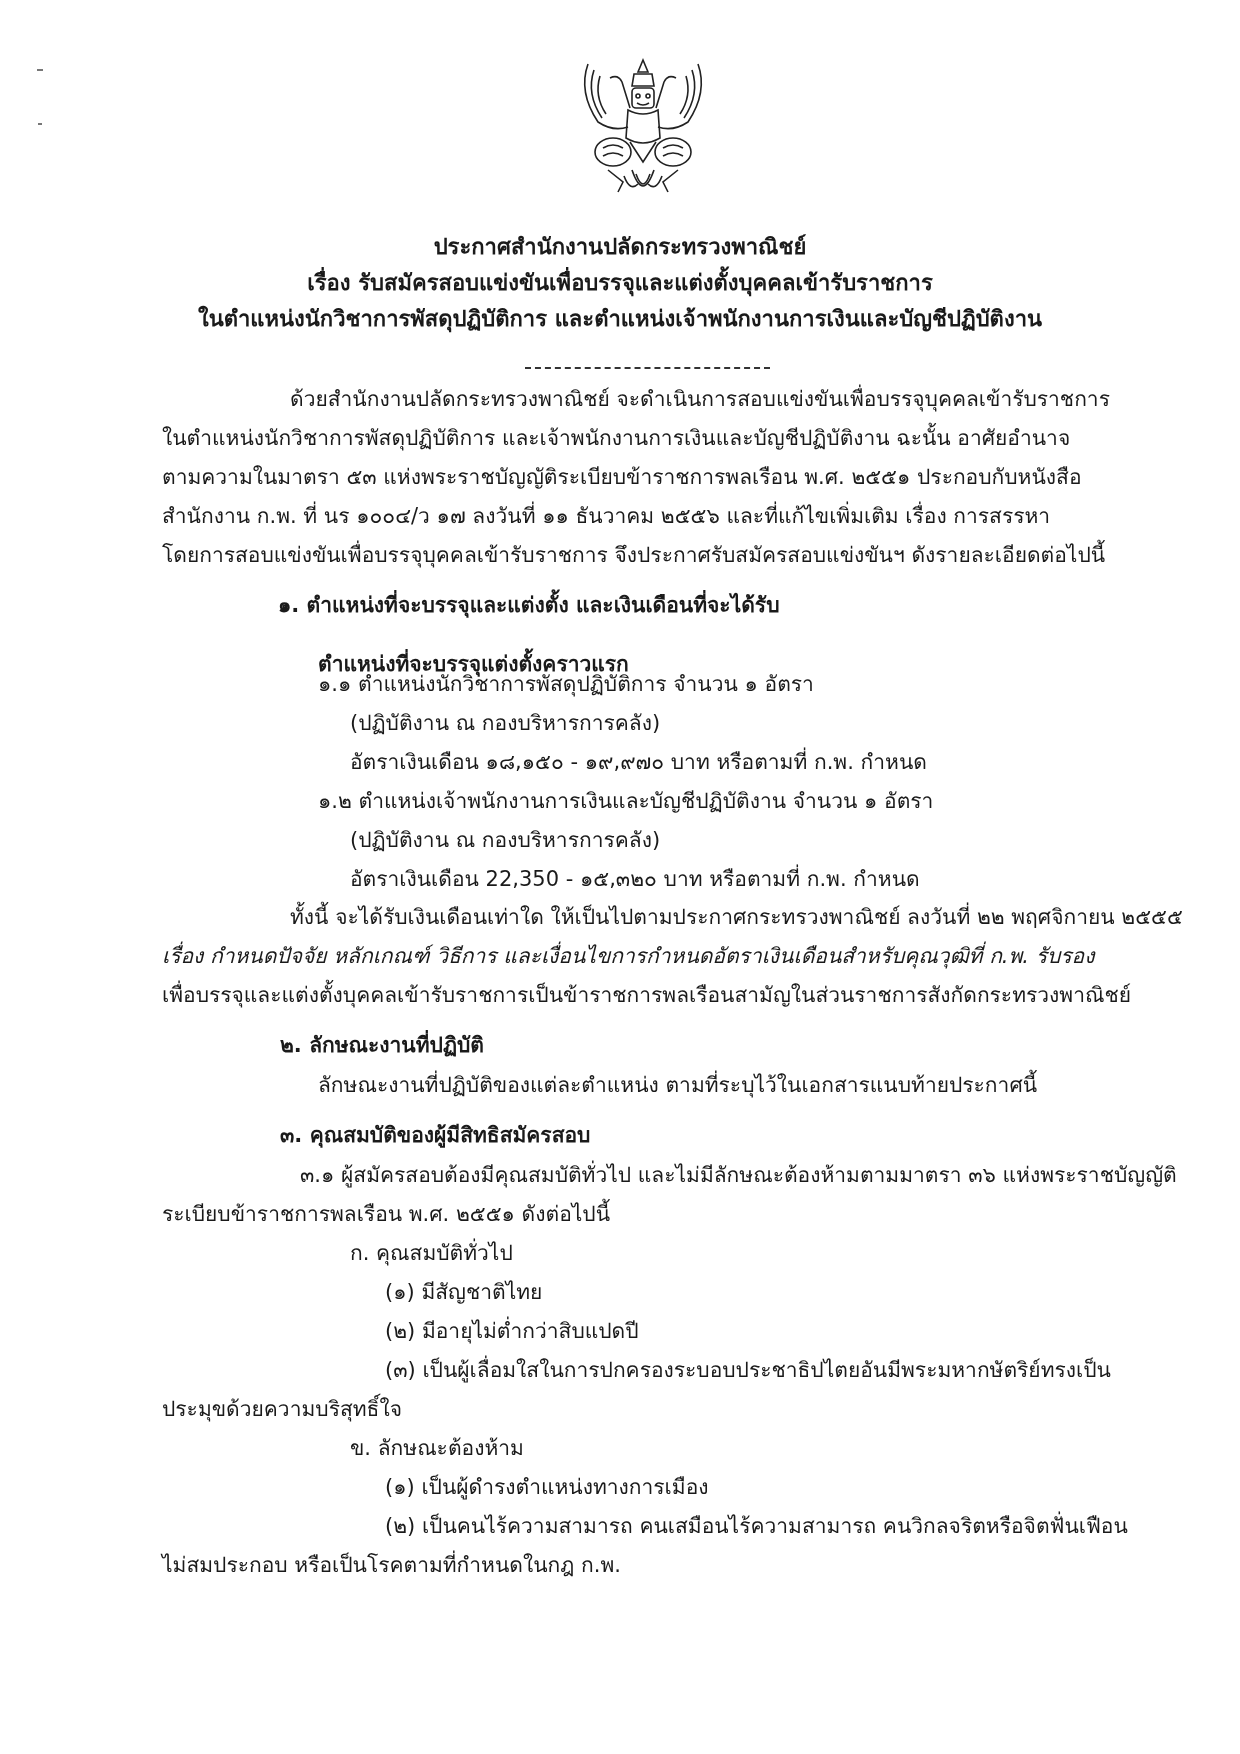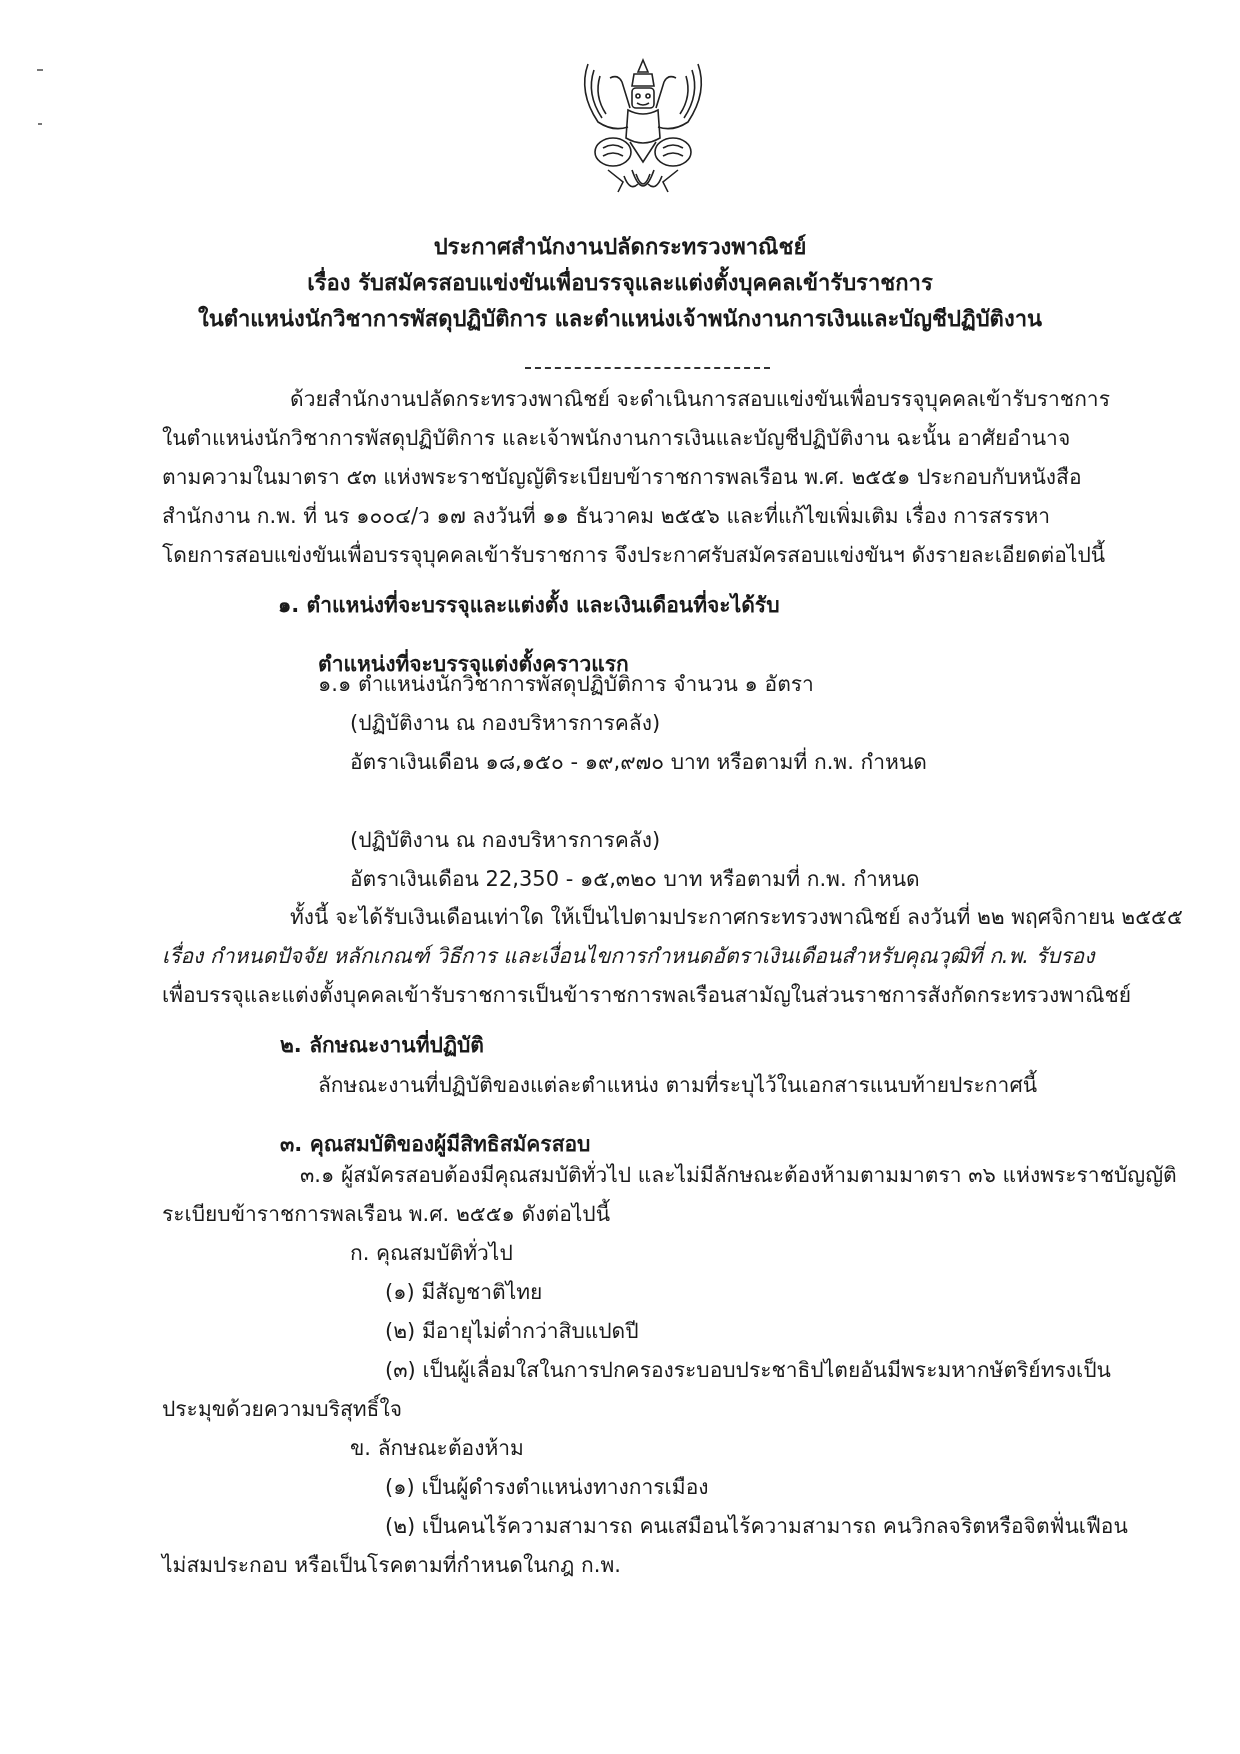--- a/index.html
+++ b/index.html
@@ -66,30 +66,31 @@
   <div class="line" style="left:162px;top:423px;">ในตำแหน่งนักวิชาการพัสดุปฏิบัติการ และเจ้าพนักงานการเงินและบัญชีปฏิบัติงาน ฉะนั้น อาศัยอำนาจ</div>
   <div class="line" style="left:162px;top:462px;">ตามความในมาตรา ๕๓ แห่งพระราชบัญญัติระเบียบข้าราชการพลเรือน พ.ศ. ๒๕๕๑ ประกอบกับหนังสือ</div>
   <div class="line" style="left:162px;top:501px;">สำนักงาน ก.พ. ที่ นร ๑๐๐๔/ว ๑๗ ลงวันที่ ๑๑ ธันวาคม ๒๕๕๖ และที่แก้ไขเพิ่มเติม เรื่อง การสรรหา</div>
   <div class="line" style="left:162px;top:540px;">โดยการสอบแข่งขันเพื่อบรรจุบุคคลเข้ารับราชการ จึงประกาศรับสมัครสอบแข่งขันฯ ดังรายละเอียดต่อไปนี้</div>
 
   <div class="line bold" style="left:278px;top:590px;">๑. ตำแหน่งที่จะบรรจุและแต่งตั้ง และเงินเดือนที่จะได้รับ</div>
   <div class="line" style="left:318px;top:649px;font-weight:bold;">ตำแหน่งที่จะบรรจุแต่งตั้งคราวแรก</div>
   <div class="line" style="left:318px;top:669px;">๑.๑ ตำแหน่งนักวิชาการพัสดุปฏิบัติการ จำนวน ๑ อัตรา</div>
   <div class="line" style="left:350px;top:708px;">(ปฏิบัติงาน ณ กองบริหารการคลัง)</div>
   <div class="line" style="left:350px;top:747px;">อัตราเงินเดือน ๑๘,๑๕๐ - ๑๙,๙๗๐ บาท หรือตามที่ ก.พ. กำหนด</div>
+  <div class="line" style="left:318px;top:786px;">๑.๒ ตำแหน่งเจ้าพนักงานการเงินและบัญชีปฏิบัติงาน จำนวน ๑ อัตรา</div>
   <div class="line" style="left:350px;top:825px;">(ปฏิบัติงาน ณ กองบริหารการคลัง)</div>
   <div class="line" style="left:350px;top:864px;">อัตราเงินเดือน 22,350 - ๑๕,๓๒๐ บาท หรือตามที่ ก.พ. กำหนด</div>
   <div class="line" style="left:290px;top:902px;">ทั้งนี้ จะได้รับเงินเดือนเท่าใด ให้เป็นไปตามประกาศกระทรวงพาณิชย์ ลงวันที่ ๒๒ พฤศจิกายน ๒๕๕๕</div>
   <div class="line" style="left:162px;top:941px;font-style:italic;">เรื่อง กำหนดปัจจัย หลักเกณฑ์ วิธีการ และเงื่อนไขการกำหนดอัตราเงินเดือนสำหรับคุณวุฒิที่ ก.พ. รับรอง</div>
   <div class="line" style="left:162px;top:980px;">เพื่อบรรจุและแต่งตั้งบุคคลเข้ารับราชการเป็นข้าราชการพลเรือนสามัญในส่วนราชการสังกัดกระทรวงพาณิชย์</div>
 
   <div class="line bold" style="left:280px;top:1030px;">๒. ลักษณะงานที่ปฏิบัติ</div>
   <div class="line" style="left:318px;top:1070px;">ลักษณะงานที่ปฏิบัติของแต่ละตำแหน่ง ตามที่ระบุไว้ในเอกสารแนบท้ายประกาศนี้</div>
 
-  <div class="line bold" style="left:280px;top:1120px;margin-top:9px;">๓. คุณสมบัติของผู้มีสิทธิสมัครสอบ</div>
+  <div class="line bold" style="left:280px;top:1120px;">๓. คุณสมบัติของผู้มีสิทธิสมัครสอบ</div>
   <div class="line" style="left:300px;top:1160px;">๓.๑  ผู้สมัครสอบต้องมีคุณสมบัติทั่วไป และไม่มีลักษณะต้องห้ามตามมาตรา ๓๖ แห่งพระราชบัญญัติ</div>
   <div class="line" style="left:162px;top:1199px;">ระเบียบข้าราชการพลเรือน พ.ศ. ๒๕๕๑ ดังต่อไปนี้</div>
 
   <div class="line" style="left:350px;top:1238px;">ก.  คุณสมบัติทั่วไป</div>
   <div class="line" style="left:385px;top:1277px;">(๑)  มีสัญชาติไทย</div>
   <div class="line" style="left:385px;top:1316px;">(๒)  มีอายุไม่ต่ำกว่าสิบแปดปี</div>
   <div class="line" style="left:385px;top:1355px;">(๓)  เป็นผู้เลื่อมใสในการปกครองระบอบประชาธิปไตยอันมีพระมหากษัตริย์ทรงเป็น</div>
   <div class="line" style="left:162px;top:1394px;">ประมุขด้วยความบริสุทธิ์ใจ</div>
 
   <div class="line" style="left:350px;top:1433px;">ข.  ลักษณะต้องห้าม</div>

